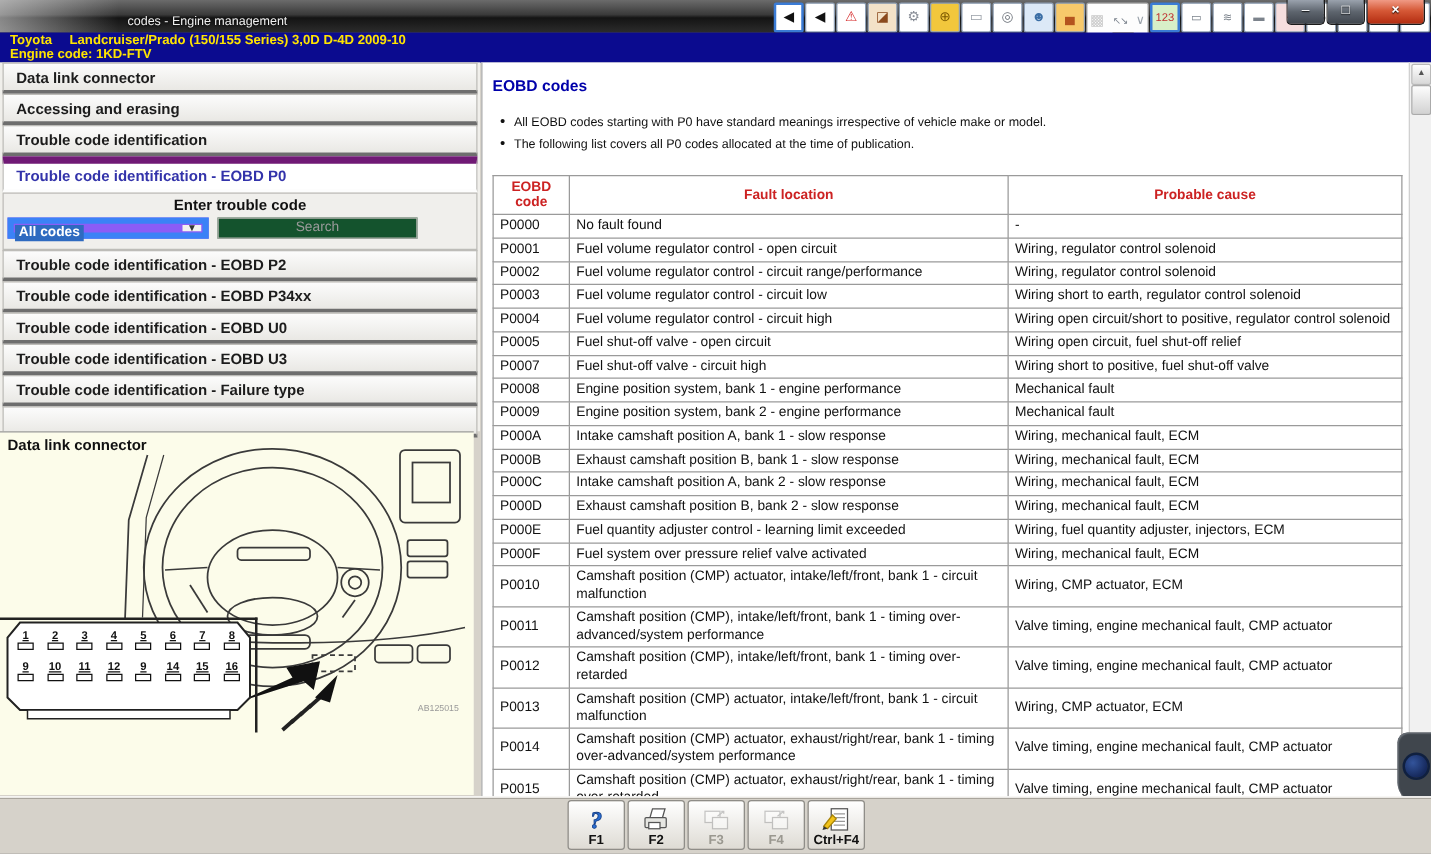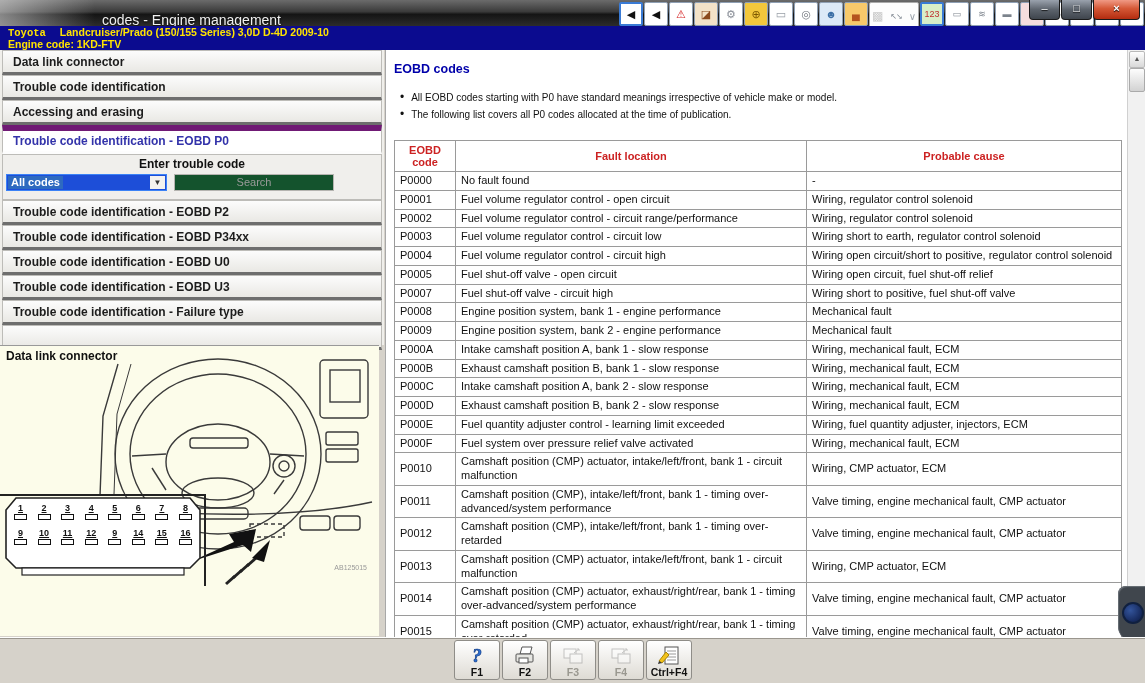--- a/index.html
+++ b/index.html
@@ -4,21 +4,21 @@
 <style>
   html,body{margin:0;padding:0;background:#777;}
   #app{position:relative;width:1145px;height:683px;background:#d6d2ca;overflow:hidden;
        font-family:"Liberation Sans",sans-serif;-webkit-font-smoothing:antialiased;}
 
   
   .titlebar{position:absolute;left:0;top:0;width:1145px;height:26px;
     background:linear-gradient(#6b6b6b,#3a3a3a 45%,#141414 55%,#2c2c2c);border-bottom:1px solid #000;}
   .titlebar::before{content:"";position:absolute;left:0;top:0;width:95px;height:100%;
     background:linear-gradient(90deg,rgba(230,230,230,.55),rgba(230,230,230,0));}
-  .win-title{position:absolute;left:102px;top:12px;font-size:14px;color:#f0f0f0;text-shadow:0 1px 2px #000;}
+  .win-title{position:absolute;left:102px;top:12px;font-size:10px;color:#f0f0f0;text-shadow:0 1px 2px #000;}
 
   .toolbar{position:absolute;left:619px;top:2px;display:flex;gap:1px;align-items:flex-start;}
   .tb-icon{width:22px;height:22px;background:#fff;border:1px solid #8fa0b5;border-radius:2px;
     display:flex;align-items:center;justify-content:center;overflow:hidden;flex:0 0 auto;}
   .tb-icon:first-child{border:2px solid #3a7bd5;width:20px;height:20px;}
   .tb-glyph{font-size:11px;line-height:1;}
   .tb-popup{position:relative;width:44px;height:26px;background:#fdfdfd;border:1px solid #aaa;border-radius:2px;
     display:flex;align-items:center;justify-content:space-between;padding:0 2px;flex:0 0 auto;}
   .tb-popup .grid{color:#c9c9c9;font-size:12px;}
   .tb-popup .resize{color:#7d858f;font-size:8px;letter-spacing:-1px;}
@@ -28,32 +28,32 @@
 
   .win-controls{position:absolute;right:5px;top:0;display:flex;gap:1px;}
   .win-btn{height:19px;width:29px;border:1px solid #1a1a1a;border-top:none;border-radius:0 0 4px 4px;
     background:linear-gradient(#9aa2ad,#5d646d 50%,#3f454d);color:#fff;font-size:11px;line-height:17px;
     text-align:center;text-shadow:0 1px 1px #000;}
   .win-btn.close{width:45px;background:linear-gradient(#f09a85,#d55836 45%,#b32c10);font-weight:bold;}
 
   
   .veh-band{position:absolute;left:0;top:26px;width:1145px;height:24px;background:#0b0b8f;
     color:#ffe400;font-weight:bold;font-size:10.5px;line-height:11px;padding:1px 0 0 8px;box-sizing:border-box;}
-  .veh-band .row1 .brand{margin-right:14px;font-family:Liberation Mono, monospace;}
+  .veh-band .row1 .brand{margin-right:14px;}
 
   
   .sidebar{position:absolute;left:0;top:50px;width:384px;height:295px;background:#f0efeb;}
   .nav-btn{height:21px;margin:0 2px;background:linear-gradient(#fcfcfc,#e9e8e4);
     border:1px solid #bdbcb8;border-bottom:3px solid #6e6e6e;display:flex;align-items:center;
     padding:0 10px;font-weight:bold;font-size:12px;color:#1c1c1c;cursor:pointer;}
   .nav-btn.selected{background:#fff;color:#3333aa;border-top:6px solid #701a75;border-bottom:3px solid #fdfdfd;height:20px;}
   .search-panel{height:42px;margin:0 2px;background:#f0efec;border:1px solid #bdbcb8;padding:2px 0 0 0;}
   .search-panel .sp-title{text-align:center;font-weight:bold;font-size:12px;color:#111;}
   .sp-row{display:flex;margin:3px 3px 0 3px;gap:7px;}
-  .combo{position:relative;width:161px;height:17px;background:#1d4ed8;border:1px solid #3b82f6;font-size:11px;box-sizing:border-box;}
+  .combo{position:relative;width:161px;height:17px;background:#8b5cf6;border:5px solid #3b82f6;font-size:11px;box-sizing:border-box;}
   .combo .sel{position:absolute;left:1px;top:1px;background:#2e6ac0;color:#fff;padding:0 3px;line-height:13px;font-weight:bold;}
   .combo .arrow{position:absolute;right:1px;top:1px;bottom:1px;width:15px;color:#333;font-size:8px;
     display:flex;align-items:center;justify-content:center;background:#f3f2ef;}
   .search-btn{width:160px;height:17px;background:#14532d;border:1px solid #b5b4b0;color:#9a9a9a;
     font-size:11px;text-align:center;line-height:15px;box-sizing:border-box;}
 
   
   .diagram{position:absolute;left:0;top:345px;width:379px;height:290px;background:#fcfcea;border-top:1px solid #999;}
   .diagram .dg-title{position:absolute;left:6px;top:3px;font-weight:bold;font-size:12px;color:#111;}
   .diagram svg{position:absolute;left:0;top:0;}
@@ -190,22 +190,22 @@
   <div class="veh-band">
     <div class="row1">
       <span class="brand">Toyota</span><span>Landcruiser/Prado (150/155 Series) 3,0D D-4D 2009-10</span>
     </div>
     <div class="row2">Engine code: 1KD-FTV</div>
   </div>
 
   <div class="sidebar">
     <div>
         <div class="nav-btn">Data link connector</div>
+        <div class="nav-btn">Accessing and erasing</div>
         <div class="nav-btn">Trouble code identification</div>
-        <div class="nav-btn">Accessing and erasing</div>
         <div class="nav-btn selected">Trouble code identification - EOBD P0</div>
       </div>
     <div class="search-panel">
       <div class="sp-title">Enter trouble code</div>
       <div class="sp-row">
         <div class="combo">
           <span class="sel">All codes</span>
           <span class="arrow">▼</span>
         </div>
         <div class="search-btn">Search</div>

